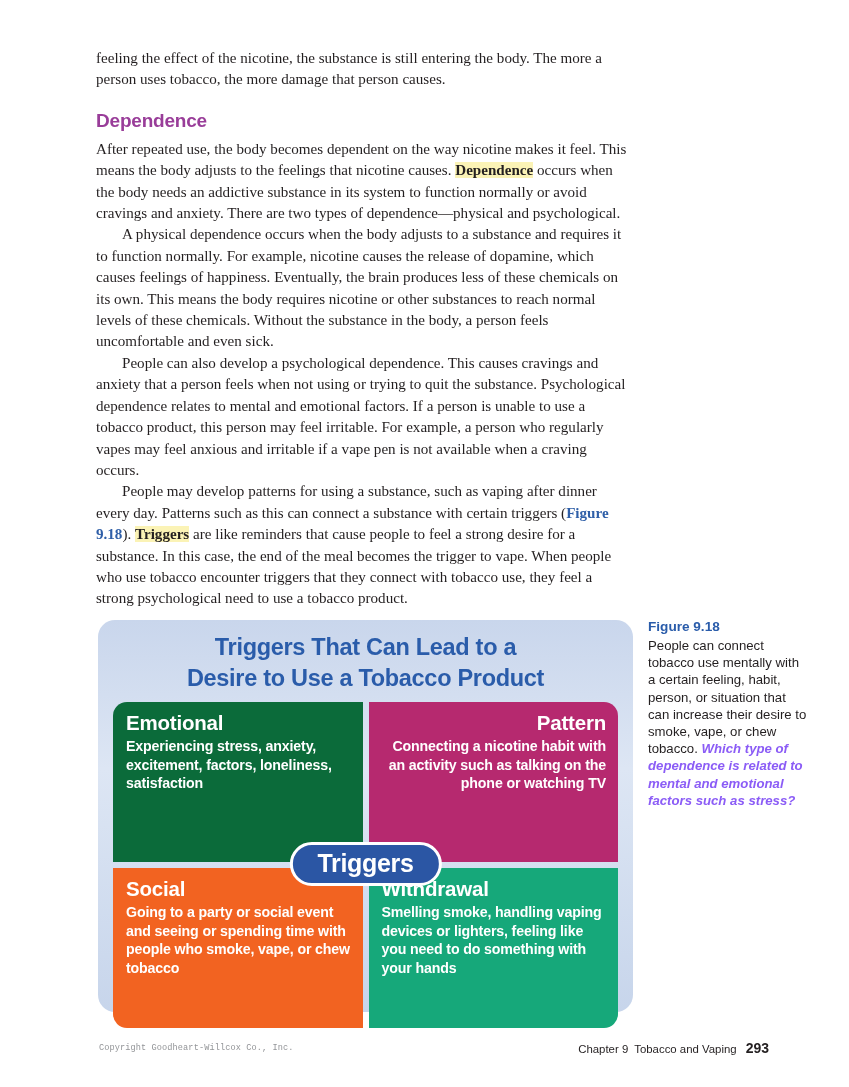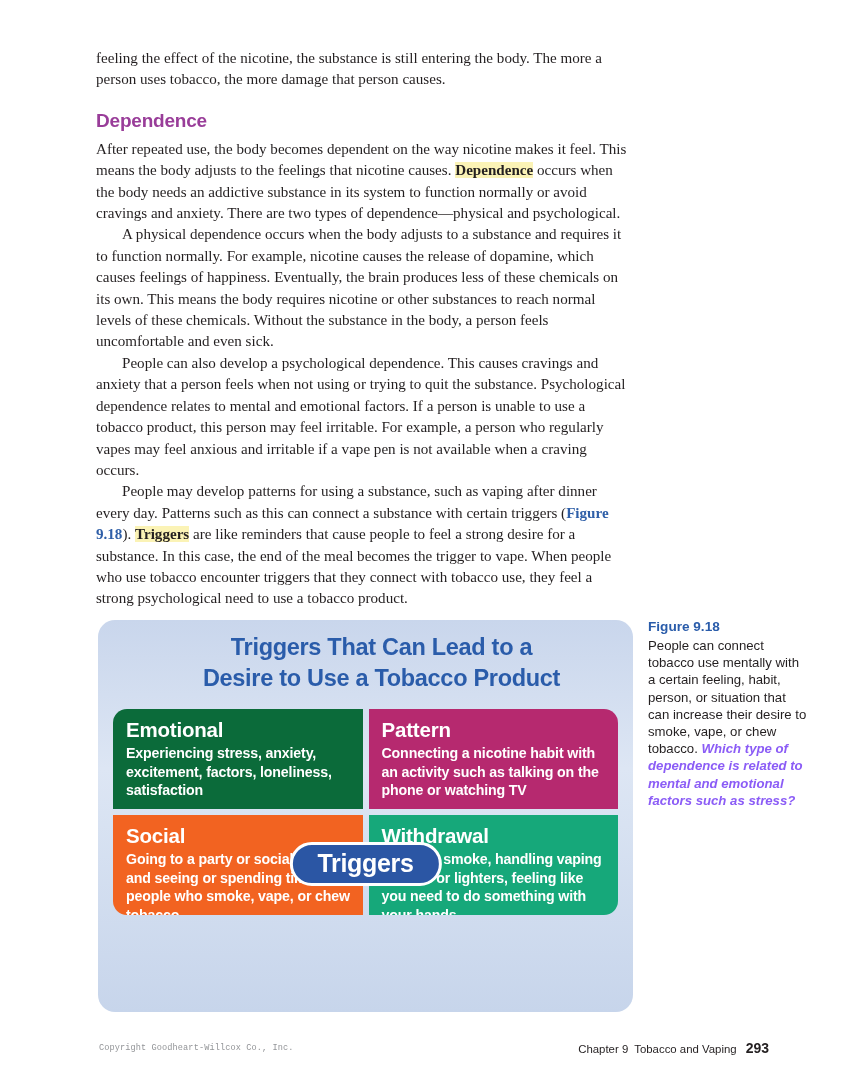--- a/index.html
+++ b/index.html
@@ -67,39 +67,39 @@
     left: 98px;
     top: 620px;
     width: 535px;
     height: 392px;
     border-radius: 17px;
     background: linear-gradient(180deg, #c9d6ec 0%, #dde6f4 38%, #c7d5eb 100%);
   }
 
   .fig-title {
     position: absolute;
-    left: 16px;
+    left: 0;
     top: 12px;
     width: 100%;
     text-align: center;
     font-family: "Liberation Sans", sans-serif;
     font-weight: bold;
     font-size: 23.5px;
     line-height: 31px;
     color: #2a5caa;
     letter-spacing: -0.3px;
   }
   .fig-title .l2 { display: block; }
 
   .quad-grid {
     position: absolute;
     left: 15px;
-    top: 89px;
+    top: 82px;
     width: 505px;
-    height: 206px;
+    height: 326px;
     display: grid;
     grid-template-columns: 1fr 1fr;
     grid-template-rows: 1fr 1fr;
     column-gap: 6px;
     row-gap: 6px;
   }
 
   .quad {
     padding: 9px 12px 8px 13px;
     color: #ffffff;
@@ -114,21 +114,21 @@
     letter-spacing: -0.2px;
   }
   .quad .q-body {
     font-size: 14.2px;
     font-weight: bold;
     line-height: 18.6px;
     letter-spacing: -0.15px;
   }
 
   .q-emotional  { background: #0b6b3a; border-radius: 14px 0 0 0; }
-  .q-pattern    { background: #b6296f; border-radius: 0 14px 0 0; }
+  .q-pattern    { background: #b6296f; border-radius: 0 14px 0 0; text-align: right; }
   .q-social     { background: #f26321; border-radius: 0 0 0 14px; }
   .q-withdrawal { background: #16a87a; border-radius: 0 0 14px 0; }
 
   .trigger-badge {
     position: absolute;
     left: 50%;
     top: 222px;
     transform: translateX(-50%);
     background: #2b56a4;
     border: 3px solid #ffffff;

